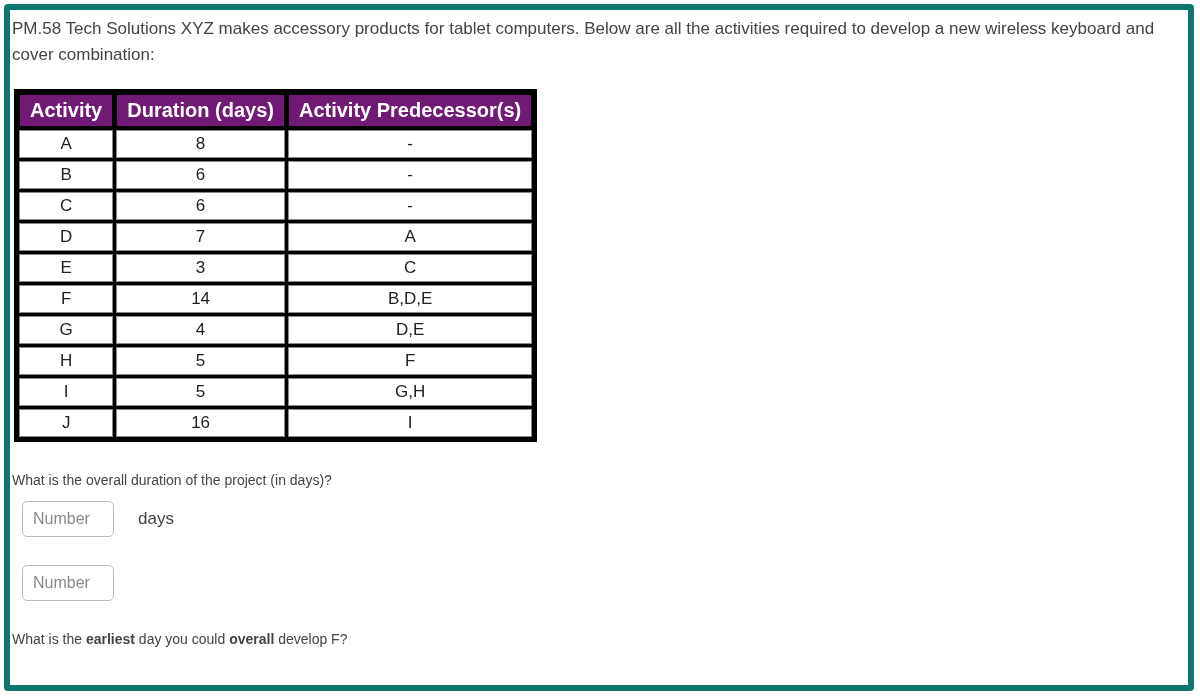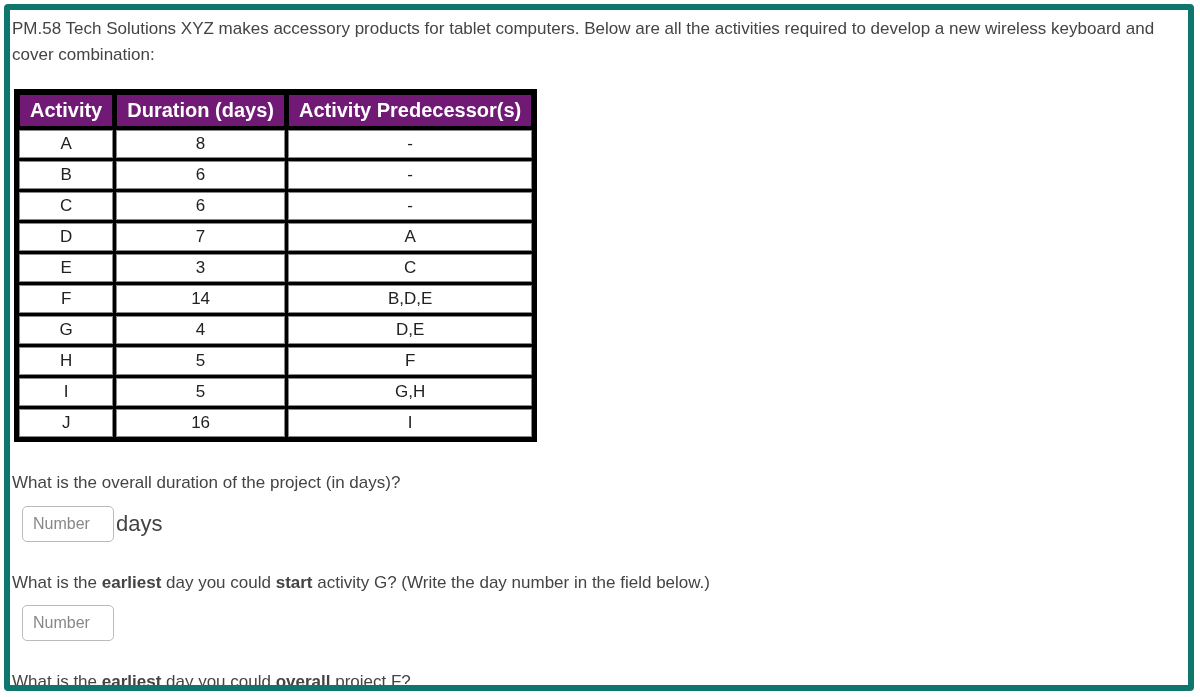--- a/index.html
+++ b/index.html
@@ -53,43 +53,44 @@
       border: 1px solid #888;
     }
     .col-activity { width: 84px; }
     .col-duration { width: 140px; }
     .col-pred { width: 228px; }
     .question-block {
       margin: 28px 0 0 2px;
     }
     .question-text {
       color: #444;
-      font-size: 17px;
+      font-size: 14px;
       line-height: 1.5;
     }
     .input-row {
       margin: 10px 0 0 10px;
       display: flex;
       align-items: center;
-      gap: 2px;
+      gap: 16px;
     }
     input.num {
       width: 92px;
       height: 36px;
       padding: 4px 10px;
       font-size: 16px;
       color: #888;
       border: 1px solid #bbb;
       border-radius: 5px;
       background: #fff;
     }
     input.num::placeholder { color: #888; }
     .unit {
       color: #444;
-      font-size: 22px;
+      font-size: 17px;
+      margin-left: 8px;
     }
     strong { font-weight: bold; }
   </style>
 </head>
 <body>
 
 <div class="container">
 
   <p class="intro">PM.58 Tech Solutions XYZ makes accessory products for tablet computers. Below are all the activities required to develop a new wireless keyboard and cover combination:</p>
 
@@ -159,28 +160,25 @@
 
   <div class="question-block">
     <p class="question-text">What is the overall duration of the project (in days)?</p>
     <div class="input-row">
       <input type="text" class="num" placeholder="Number" style="">
       <span class="unit">days</span>
     </div>
   </div>
 
   <div class="question-block">
-    <p class="question-text">
-      <span>What is the </span><strong>earliest</strong><span> day you could </span><strong>start</strong><span> activity G? (Write the day number in the field below.)</span>
-    </p>
     <div class="input-row">
       <input type="text" class="num" placeholder="Number" style="">
     </div>
   </div>
 
   <div class="question-block">
     <p class="question-text">
-      <span>What is the </span><strong>earliest</strong><span> day you could </span><strong>overall</strong><span> project F?</span>
+      <span>What is the </span><strong>earliest</strong><span> day you could </span><strong>overall</strong><span> develop F?</span>
     </p>
 
   </div>
 
 </div>
 
 </body></html>

